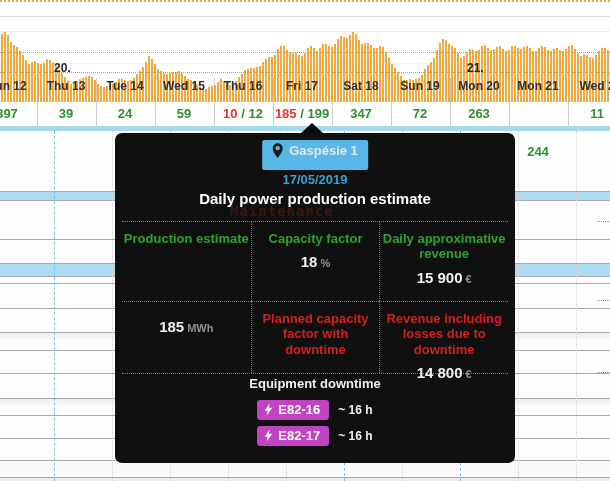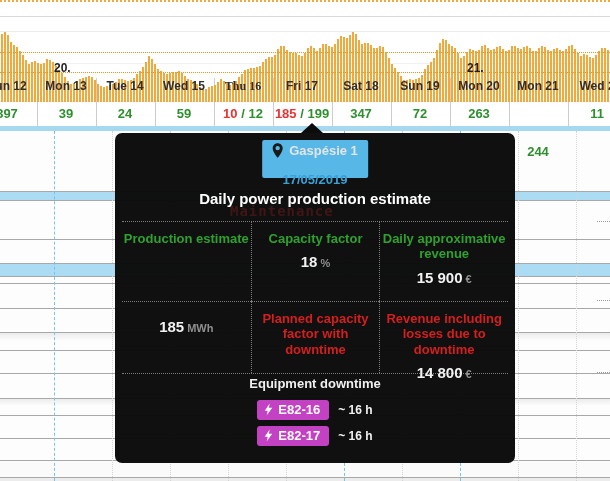--- a/index.html
+++ b/index.html
@@ -43,21 +43,21 @@
   
   .tooltip{position:absolute;left:115px;top:133px;width:400px;height:330px;
            background:rgba(11,11,11,0.98);border-radius:7px;z-index:10;}
   .arrow{position:absolute;top:-10px;left:186px;width:0;height:0;
          border-left:11px solid transparent;border-right:11px solid transparent;
          border-bottom:10px solid #0c0c0c;}
   .ghost{position:absolute;top:70px;left:115px;font-family:"DejaVu Sans Mono",monospace;
          font-weight:bold;font-size:14px;letter-spacing:1px;color:rgba(200,40,40,0.26);}
   .site-badge{position:absolute;top:7px;left:50%;transform:translateX(-50%);
               display:inline-flex;align-items:center;gap:6px;background:#57b8e7;color:#e4e4e4;
-              font-weight:bold;font-size:13px;padding:3px 10px 20px 10px;border-radius:2px;white-space:nowrap;}
+              font-weight:bold;font-size:13px;padding:3px 10px 12px 10px;border-radius:2px;white-space:nowrap;}
   .tt-date{position:absolute;top:39px;left:0;width:100%;text-align:center;
            color:#38a1d6;font-weight:bold;font-size:13px;}
   .tt-title{position:absolute;top:57px;left:0;width:100%;text-align:center;
             color:#fff;font-weight:bold;font-size:15px;}
   .tt-grid{position:absolute;top:88px;left:7px;width:386px;display:grid;
            grid-template-columns:1fr 1fr 1fr;grid-template-rows:79px 72px;
            border-top:1px dotted #7d7d7d;border-bottom:1px dotted #7d7d7d;}
   .tt-cell{padding-top:9px;text-align:center;font-weight:bold;}
   .tt-cell.bl{border-left:1px dotted #7d7d7d;}
   .tt-cell.bt{border-top:1px dotted #7d7d7d;}
@@ -299,24 +299,24 @@
         <div class="bar" style="left: 598px; top: 51px; height: 51px;"></div>
         <div class="bar" style="left: 601px; top: 48px; height: 54px;"></div>
         <div class="bar" style="left: 604px; top: 48px; height: 54px;"></div>
         <div class="bar" style="left: 607px; top: 50px; height: 52px;"></div>
       </div>
     <div class="thr thr1"></div>
     <div class="thr thr2"></div>
     <div id="dayLabels">
         <div class="day-label" style="left: 7px;">Sun 12</div>
         <div class="week-label" style="left: 54px;">20.</div>
-        <div class="day-label" style="left: 66px;">Mon 13</div>
+        <div class="day-label" style="left: 66px;">Thu 13</div>
         <div class="day-label" style="left: 125px;">Tue 14</div>
         <div class="day-label" style="left: 184px;">Wed 15</div>
-        <div class="day-label" style="left: 243px; font-family: Liberation Serif, serif;">Thu 16</div>
+        <div class="day-label" style="left: 243px;">Thu 16</div>
         <div class="day-label" style="left: 302px;">Fri 17</div>
         <div class="day-label" style="left: 361px;">Sat 18</div>
         <div class="day-label" style="left: 420px;">Sun 19</div>
         <div class="week-label" style="left: 467px;">21.</div>
         <div class="day-label" style="left: 479px;">Mon 20</div>
         <div class="day-label" style="left: 538px;">Mon 21</div>
         <div class="day-label" style="left: 597px;">Wed 2</div>
       </div>
   </div>
 

